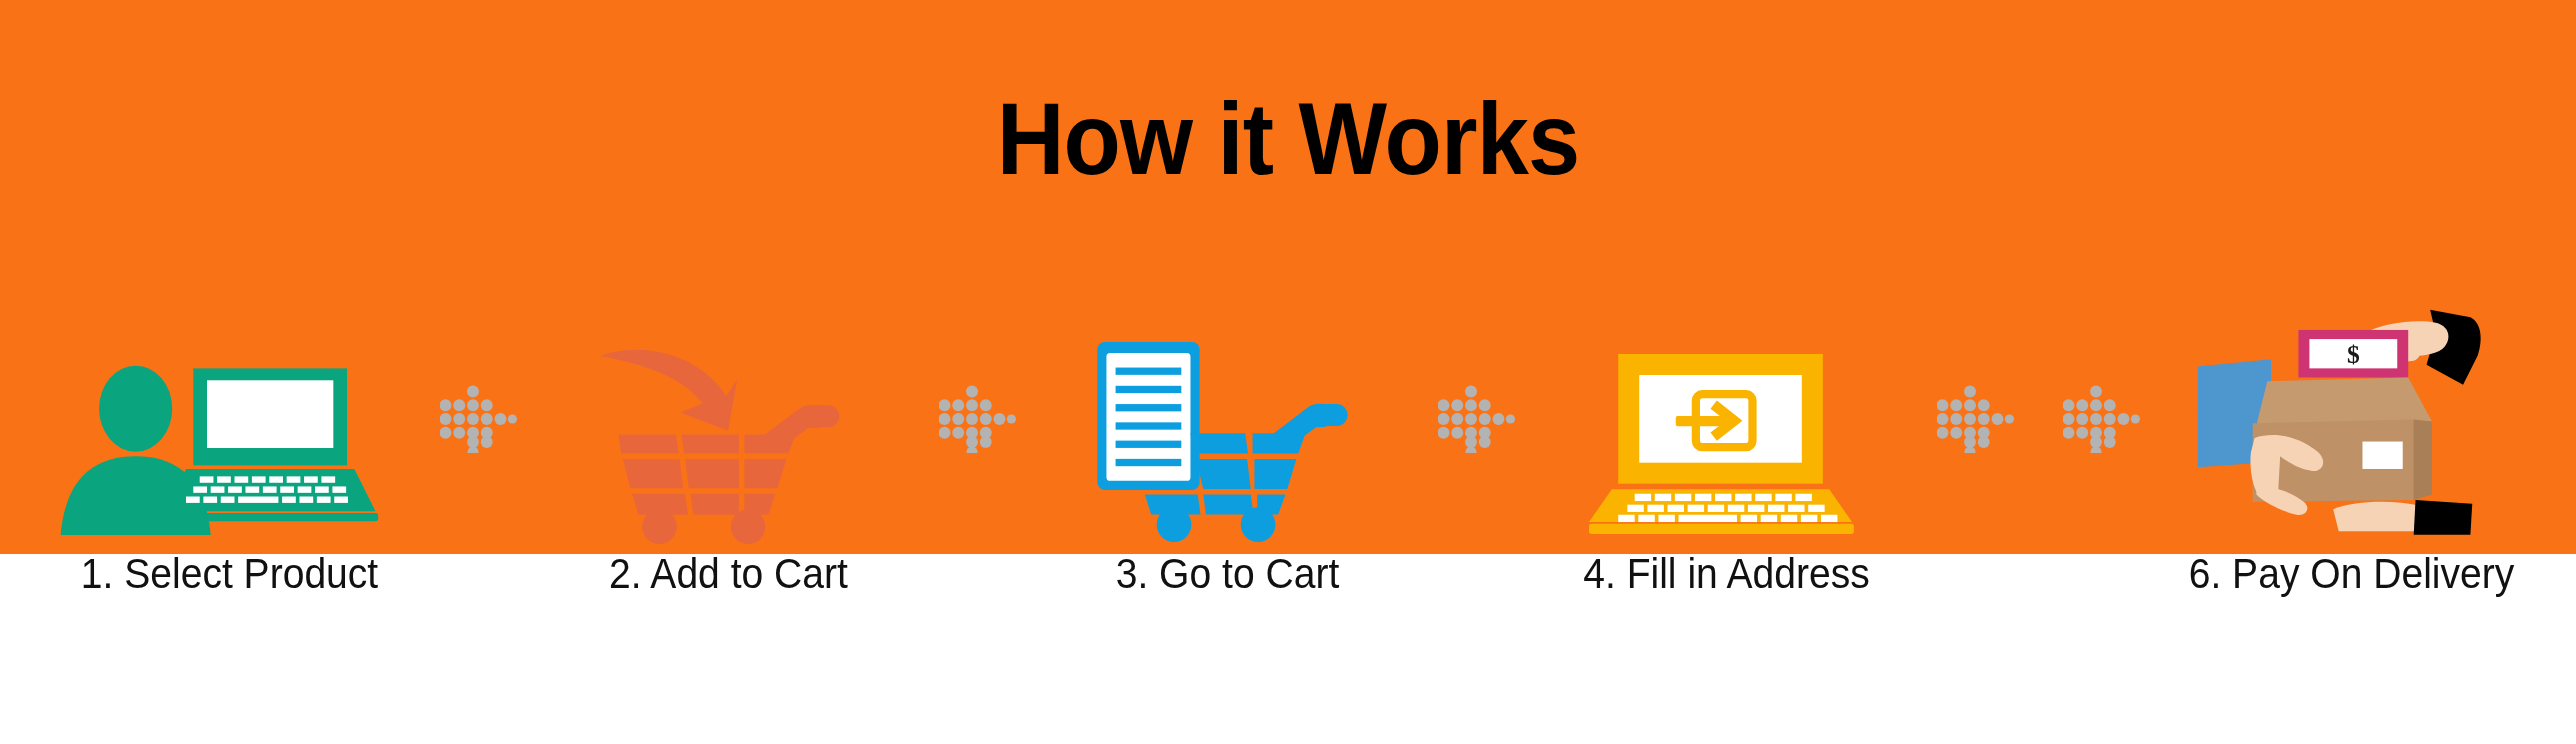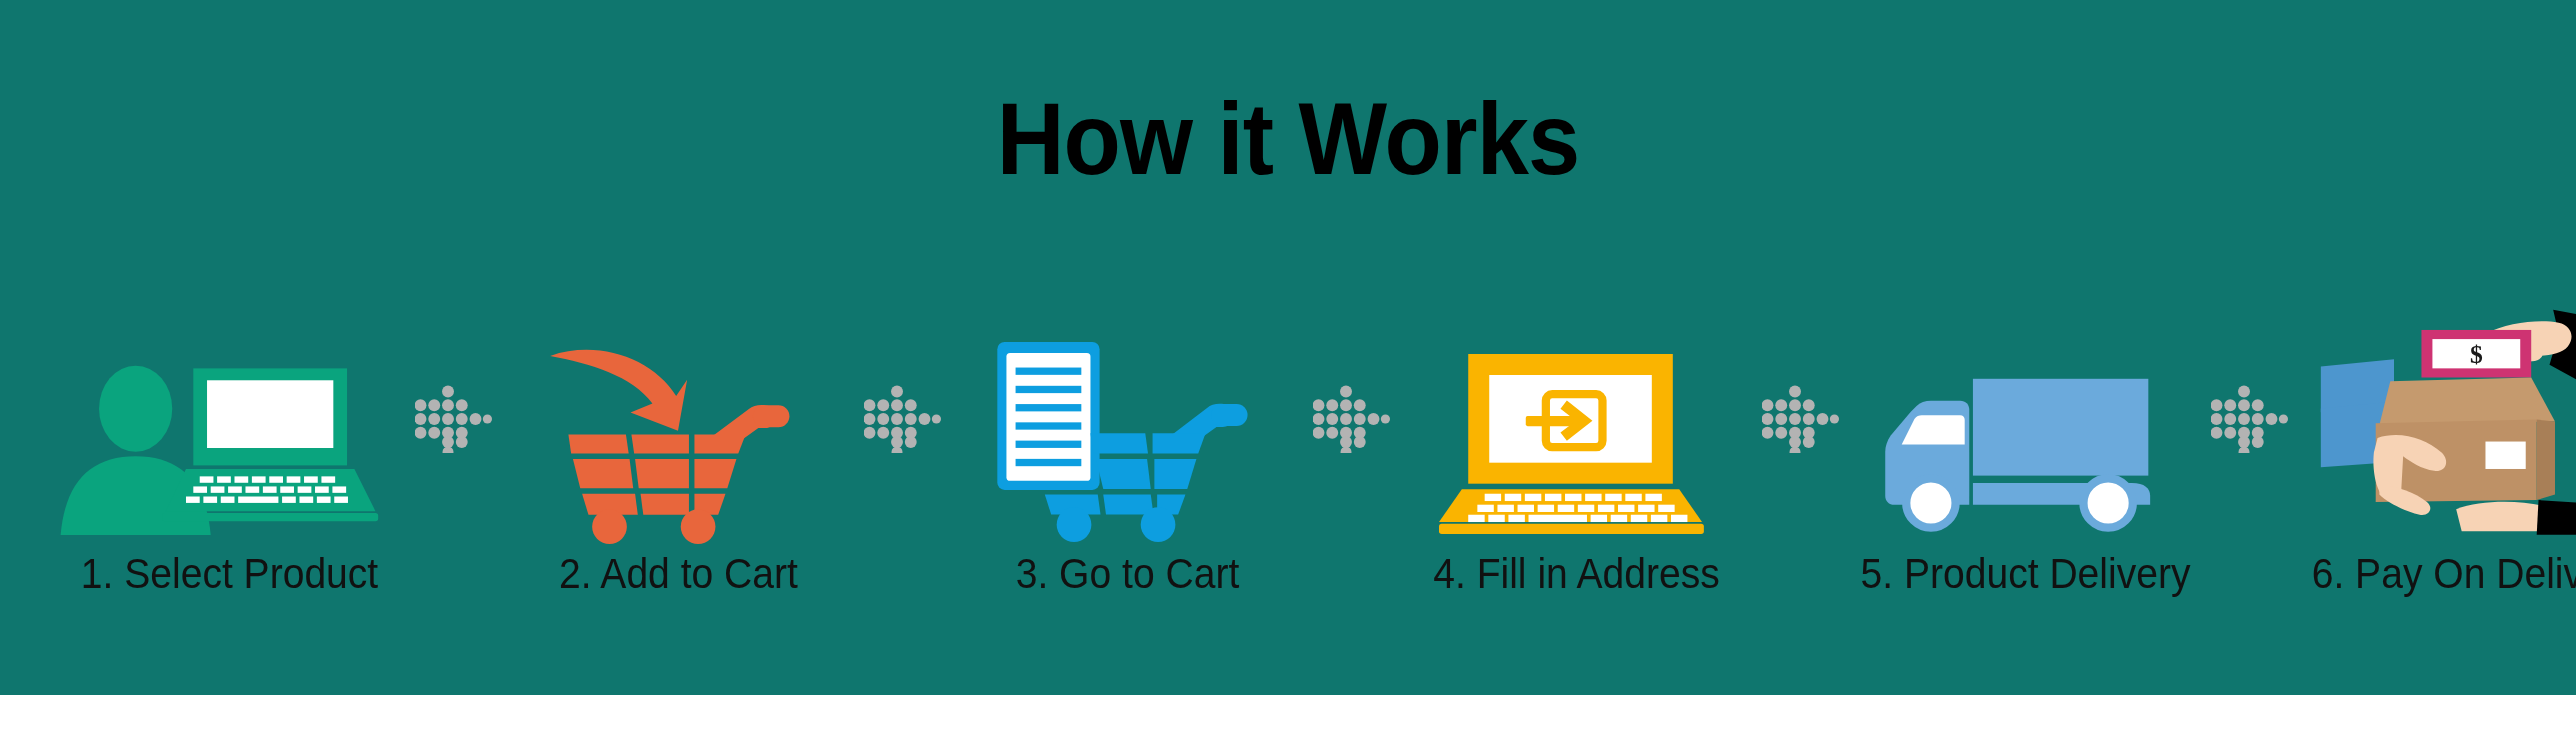--- a/index.html
+++ b/index.html
@@ -10,22 +10,22 @@
   }
   body {
     width: 2576px;
     height: 745px;
     font-family: "Liberation Sans", "DejaVu Sans", sans-serif;
     overflow: hidden;
   }
   .page {
     position: relative;
     width: 2576px;
-    height: 695px;
-    background: #0f766e;
+    height: 554px;
+    background: #f97316;
   }
 
   
   .title {
     position: absolute;
     top: 88px;
     left: 0;
     width: 2576px;
     text-align: center;
     font-family: "Liberation Sans Narrow", "Liberation Sans", sans-serif;
@@ -362,38 +362,20 @@
             <circle cx="36" cy="52" r="6.5"></circle>
           <circle cx="51" cy="52" r="6.5"></circle>
           <circle cx="79" cy="37" r="5"></circle>
           <circle cx="36" cy="62" r="6.5"></circle>
             <circle cx="51" cy="62" r="6.5"></circle>
           <circle cx="36" cy="73" r="6"></circle>
         </g>
       </svg>
     </div>
 
-    <div class="step">
-      <div class="art">
-        <svg width="284" height="169" viewBox="0 0 310 185">
-
-          <rect x="98" y="14" width="192" height="106" fill="#6BAADC"></rect>
-
-          <path d="M98 128 L272 128 C286 128 292 134 292 142 L292 152 L98 152 Z" fill="#6BAADC"></path>
-
-          <path d="M30 50 L36 44 C40 40 46 38 52 38 L84 38 C90 38 94 42 94 48 L94 152 L12 152 C6 152 2 148 2 142 L2 94 C2 88 4 82 8 76 Z" fill="#6BAADC"></path>
-
-          <path d="M42 54 L84 54 C87 54 89 56 89 59 L89 86 L20 86 L34 58 C36 55 39 54 42 54 Z" fill="#ffffff"></path>
-
-          <circle cx="52" cy="150" r="27" fill="#ffffff" stroke="#6BAADC" stroke-width="9"></circle>
-          <circle cx="246" cy="150" r="27" fill="#ffffff" stroke="#6BAADC" stroke-width="9"></circle>
-        </svg>
-      </div>
-      <div class="caption">5. Product Delivery</div>
-    </div>
 
     <div class="sep">
       <svg width="77" height="68" viewBox="0 0 84 74">
         <g fill="#B3B3B3">
           <circle cx="36" cy="7" r="6.5"></circle>
           <circle cx="36" cy="22" r="6.5"></circle>
             <circle cx="51" cy="22" r="6.5"></circle>
           <circle cx="6" cy="37" r="6.5"></circle>
             <circle cx="21" cy="37" r="6.5"></circle>
             <circle cx="36" cy="37" r="6.5"></circle>

